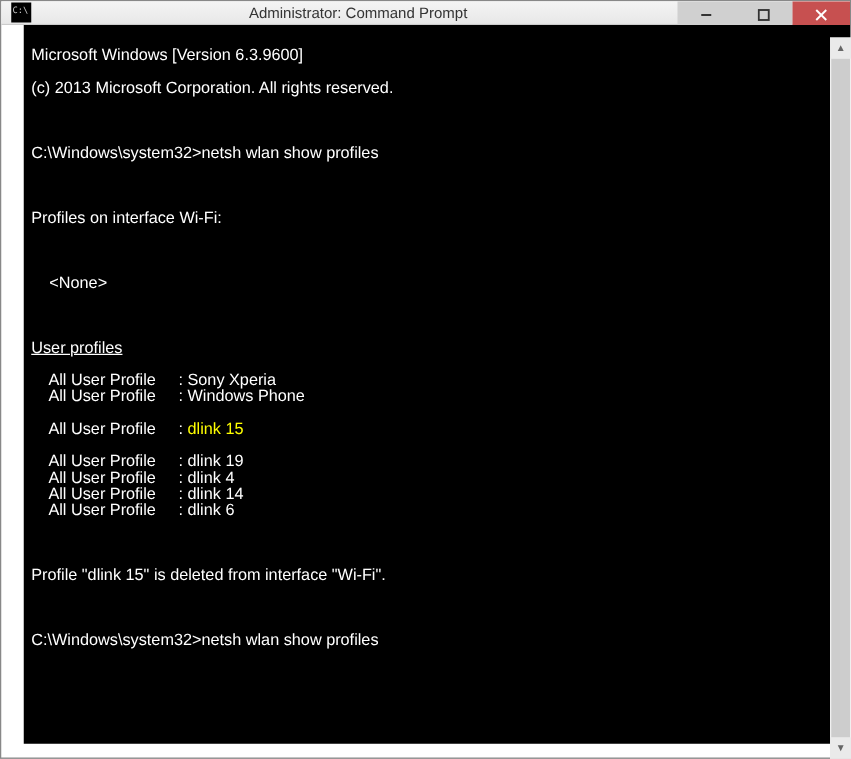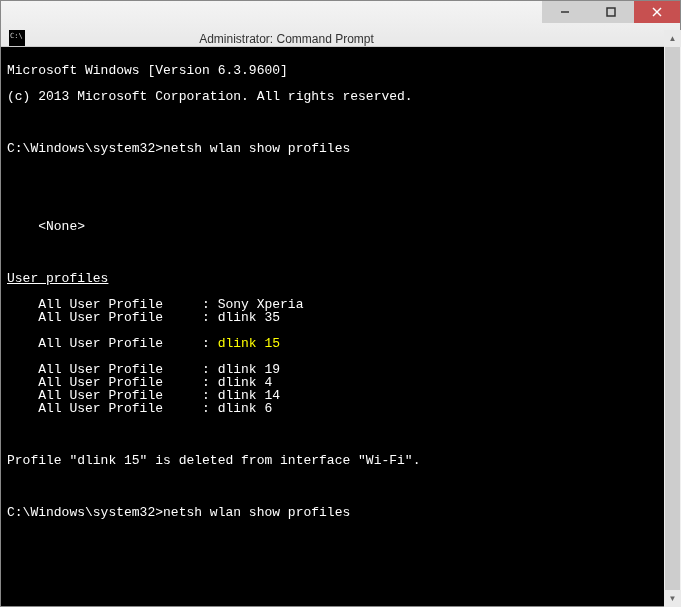--- a/index.html
+++ b/index.html
@@ -5,25 +5,25 @@
     * { margin: 0; padding: 0; box-sizing: border-box; }
     body {
       font-family: "Segoe UI", Arial, sans-serif;
       background: #fff;
       width: 681px;
       height: 607px;
       overflow: hidden;
       border: 1px solid #888;
     }
     .titlebar {
-      height: 46px;
+      height: 19px;
       background: linear-gradient(180deg, #f4f4f4 0%, #e8e8e8 100%);
       border-bottom: 1px solid #ccc;
       display: flex;
-      align-items: flex-end;
+      align-items: center;
       position: relative;
     }
     .title-icon {
       width: 16px;
       height: 16px;
       margin-left: 8px;
       margin-right: 8px;
       background: #000;
       display: inline-block;
       position: relative;
@@ -62,28 +62,29 @@
       color: #333;
       cursor: default;
     }
     .win-btn.minimize { background: #d0d0d0; }
     .win-btn.maximize { background: #d0d0d0; }
     .win-btn.close { background: #c75050; color: #fff; font-size: 13px;}
     .win-btn svg { display: block; }
     .terminal {
       background: #000;
       color: #fff;
-      font-family: Liberation Mono, monospace;
+      font-family: Liberation Sans, sans-serif;
       font-size: 13px;
       line-height: 13px;
       padding: 4px 6px;
       height: calc(100% - 30px);
       position: relative;
       white-space: pre;
       letter-spacing: 0px;
+      margin-left: 18px;
     }
     .scrollbar {
       position: absolute;
       right: 0;
       top: 30px;
       width: 17px;
       height: calc(100% - 30px);
       background: #f0f0f0;
     }
     .scroll-btn {
@@ -134,25 +135,26 @@
     </div>
   </div>
 </div>
 
 <div class="terminal">
 <span class="line">Microsoft Windows [Version 6.3.9600]</span>
 <span class="line">(c) 2013 Microsoft Corporation. All rights reserved.</span>
 <span class="line"> </span>
 <span class="line"><span>C:\Windows\system32&gt;</span><span>netsh wlan show profiles</span></span>
 <span class="line"> </span>
+<span class="line">Profiles on interface Wi-Fi:</span>
 <span class="line"> </span>
 <span class="line">    &lt;None&gt;</span>
 <span class="line"> </span>
 <span class="line underline">User profiles</span>
-<span id="plist1"><span class="line">    All User Profile     : Sony Xperia</span><span class="line">    All User Profile     : dlink 35</span></span>
+<span id="plist1"><span class="line">    All User Profile     : Sony Xperia</span><span class="line">    All User Profile     : Windows Phone</span></span>
 <span class="line"><span>    All User Profile     : </span><span class="hl">dlink 15</span></span>
 <span id="plist1b"><span class="line">    All User Profile     : dlink 19</span><span class="line">    All User Profile     : dlink 4</span><span class="line">    All User Profile     : dlink 14</span><span class="line">    All User Profile     : dlink 6</span></span>
 <span class="line"> </span>
 <span class="line">Profile "dlink 15" is deleted from interface "Wi-Fi".</span>
 <span class="line"> </span>
 <span class="line"><span>C:\Windows\system32&gt;</span><span>netsh wlan show profiles</span></span>
 
 
 
 

